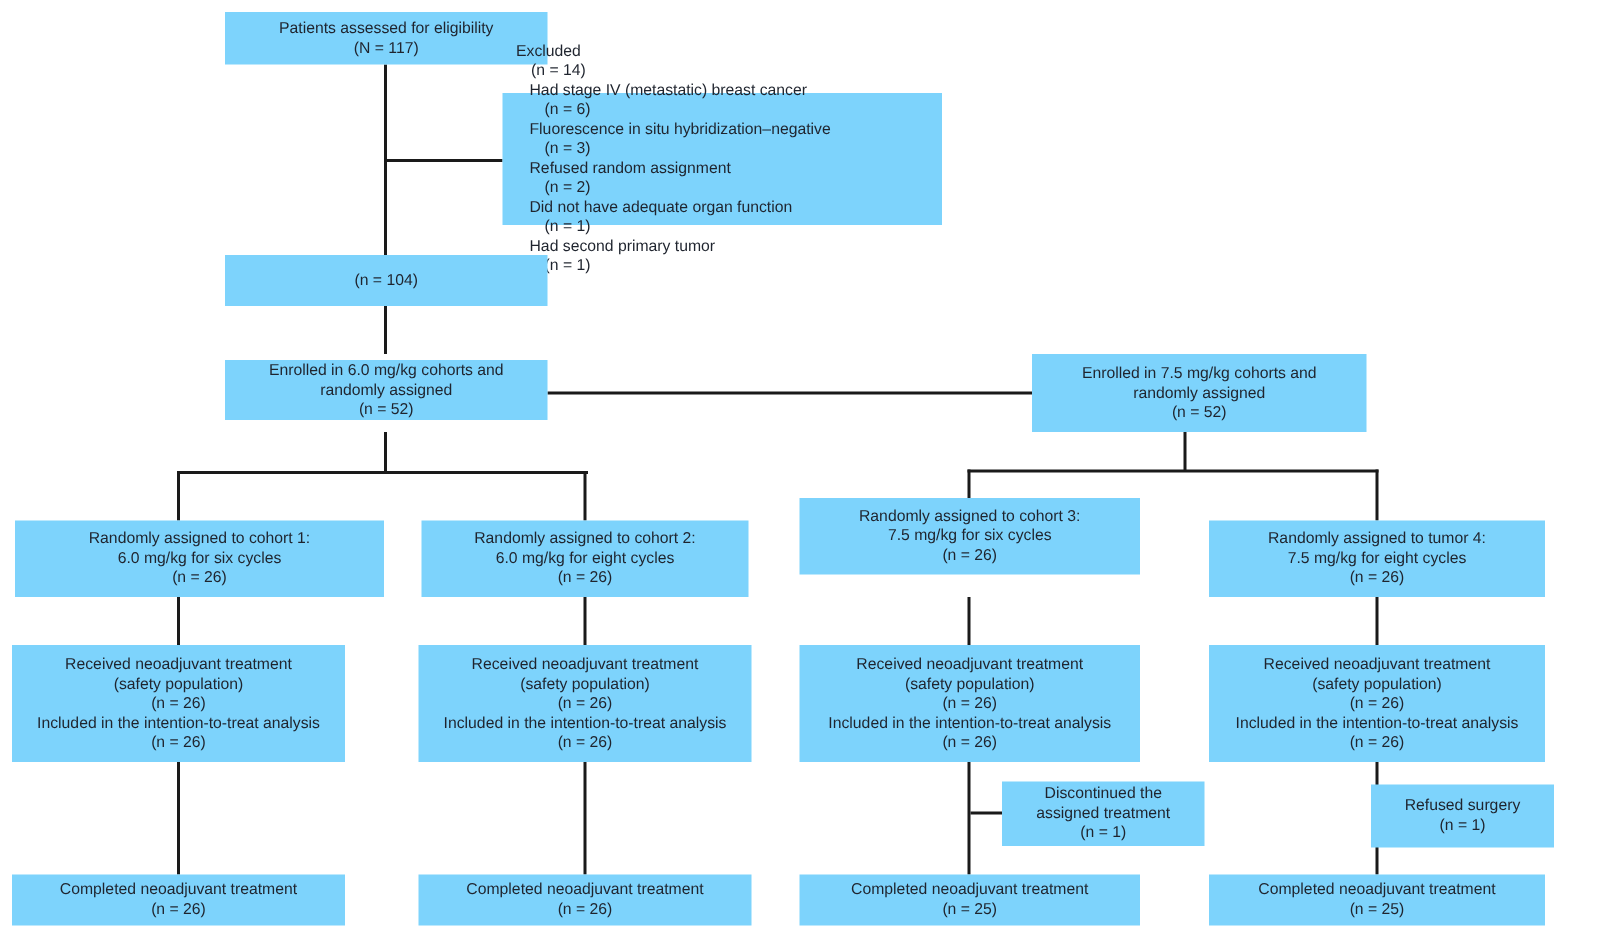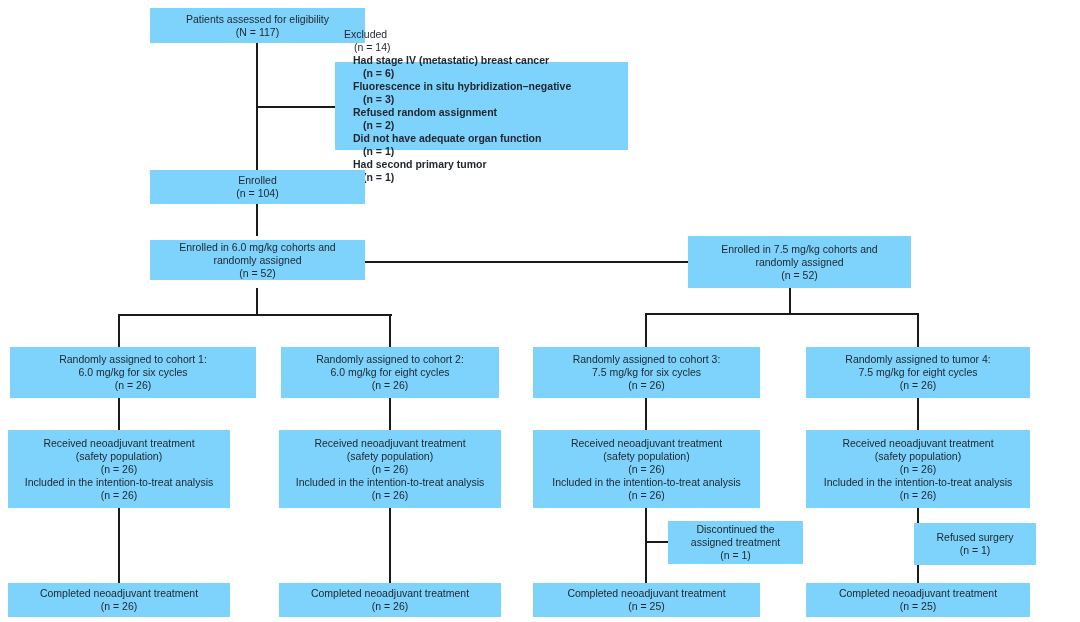--- a/index.html
+++ b/index.html
@@ -32,21 +32,21 @@
     text-align: left;
     padding: 5px 9px;
   }
   .xrow {
     display: flex;
     justify-content: space-between;
     white-space: nowrap;
     flex-direction: column;
   }
   .xrow .cnt { margin-left: 10px; }
-  .xrow.indent { padding-left: 9px; font-weight: bold; }
+  .xrow.indent { padding-left: 9px; }
   .line {
     position: absolute;
     background: #1a1a1a;
   }
 </style>
 </head>
 <body>
 
 <div id="canvas">
 
@@ -99,21 +99,20 @@
       <span>Did not have adequate organ function</span>
       <span class="cnt">(n = 1)</span>
     </div>
     <div class="xrow indent">
       <span>Had second primary tumor</span>
       <span class="cnt">(n = 1)</span>
     </div>
   </div>
 
   <div class="box" style="left:150px;top:170px;width:215px;height:34px">
-    <div class="ln">Enrolled</div>
     <div class="ln">(n = 104)</div>
   </div>
 
   <div class="box" style="left:150px;top:240px;width:215px;height:40px">
     <div class="ln">Enrolled in 6.0 mg/kg cohorts and</div>
     <div class="ln">randomly assigned</div>
     <div class="ln">(n = 52)</div>
   </div>
 
   <div class="box" style="left:688px;top:236px;width:223px;height:52px">
@@ -127,21 +126,21 @@
     <div class="ln">6.0 mg/kg for six cycles</div>
     <div class="ln">(n = 26)</div>
   </div>
 
   <div class="box" style="left:281px;top:347px;width:218px;height:51px">
     <div class="ln">Randomly assigned to cohort 2:</div>
     <div class="ln">6.0 mg/kg for eight cycles</div>
     <div class="ln">(n = 26)</div>
   </div>
 
-  <div class="box" style="left:533px;top:347px;width:227px;height:51px">
+  <div class="box" style="left:533px;top:332px;width:227px;height:51px">
     <div class="ln">Randomly assigned to cohort 3:</div>
     <div class="ln">7.5 mg/kg for six cycles</div>
     <div class="ln">(n = 26)</div>
   </div>
 
   <div class="box" style="left:806px;top:347px;width:224px;height:51px">
     <div class="ln">Randomly assigned to tumor 4:</div>
     <div class="ln">7.5 mg/kg for eight cycles</div>
     <div class="ln">(n = 26)</div>
   </div>

